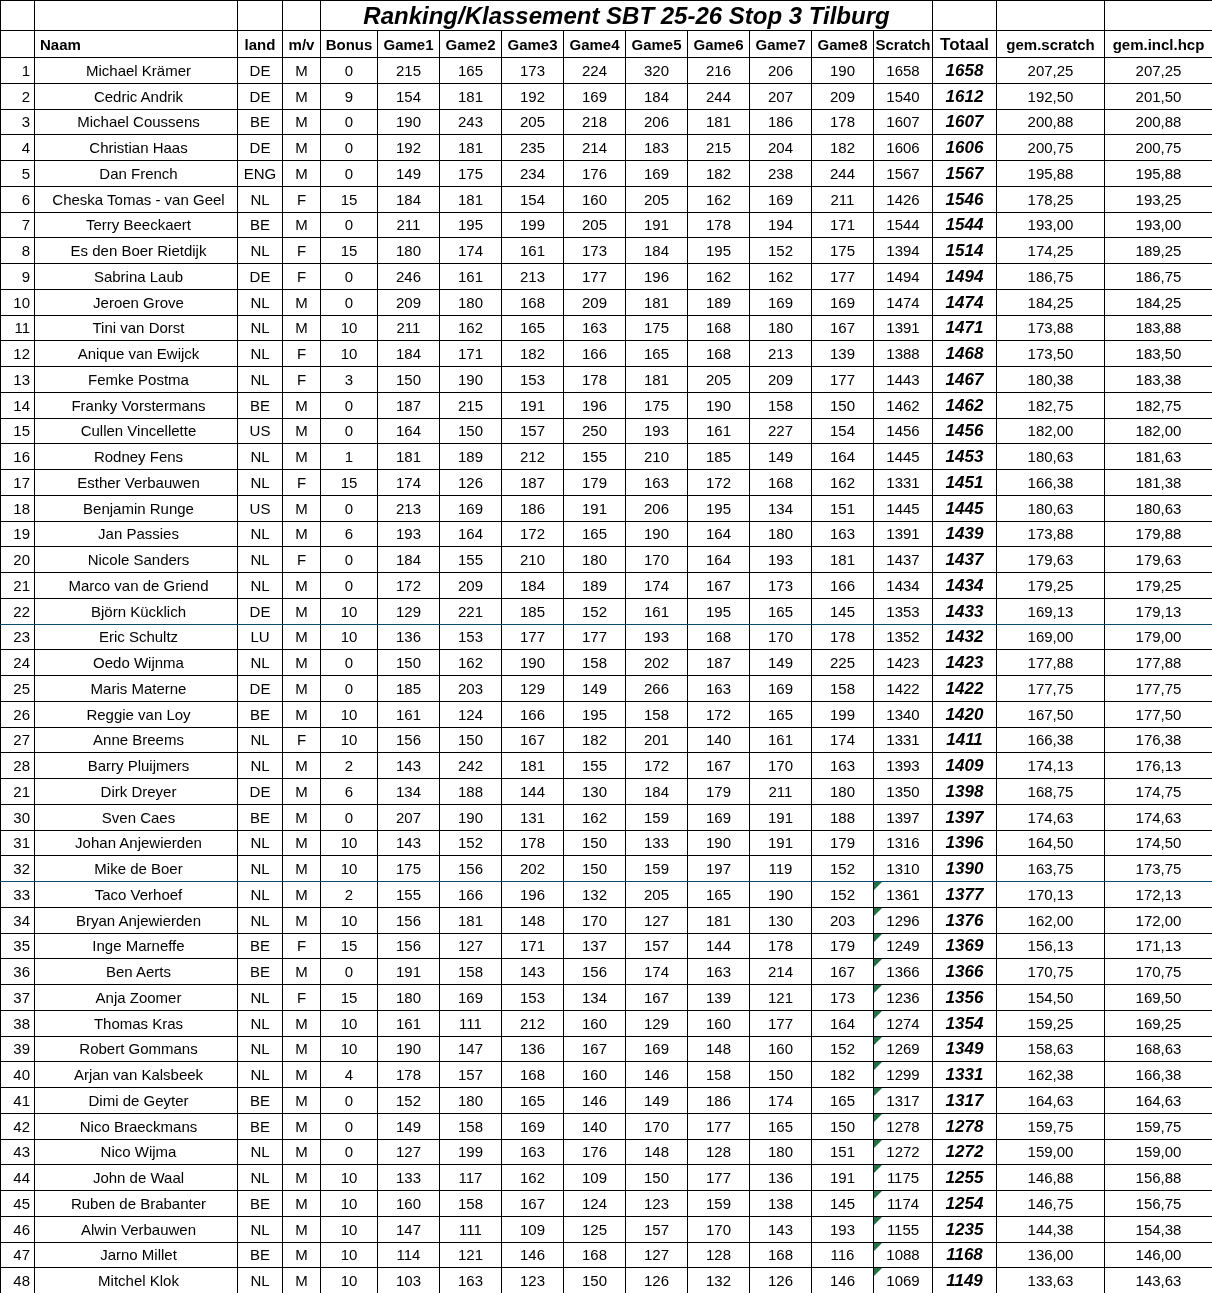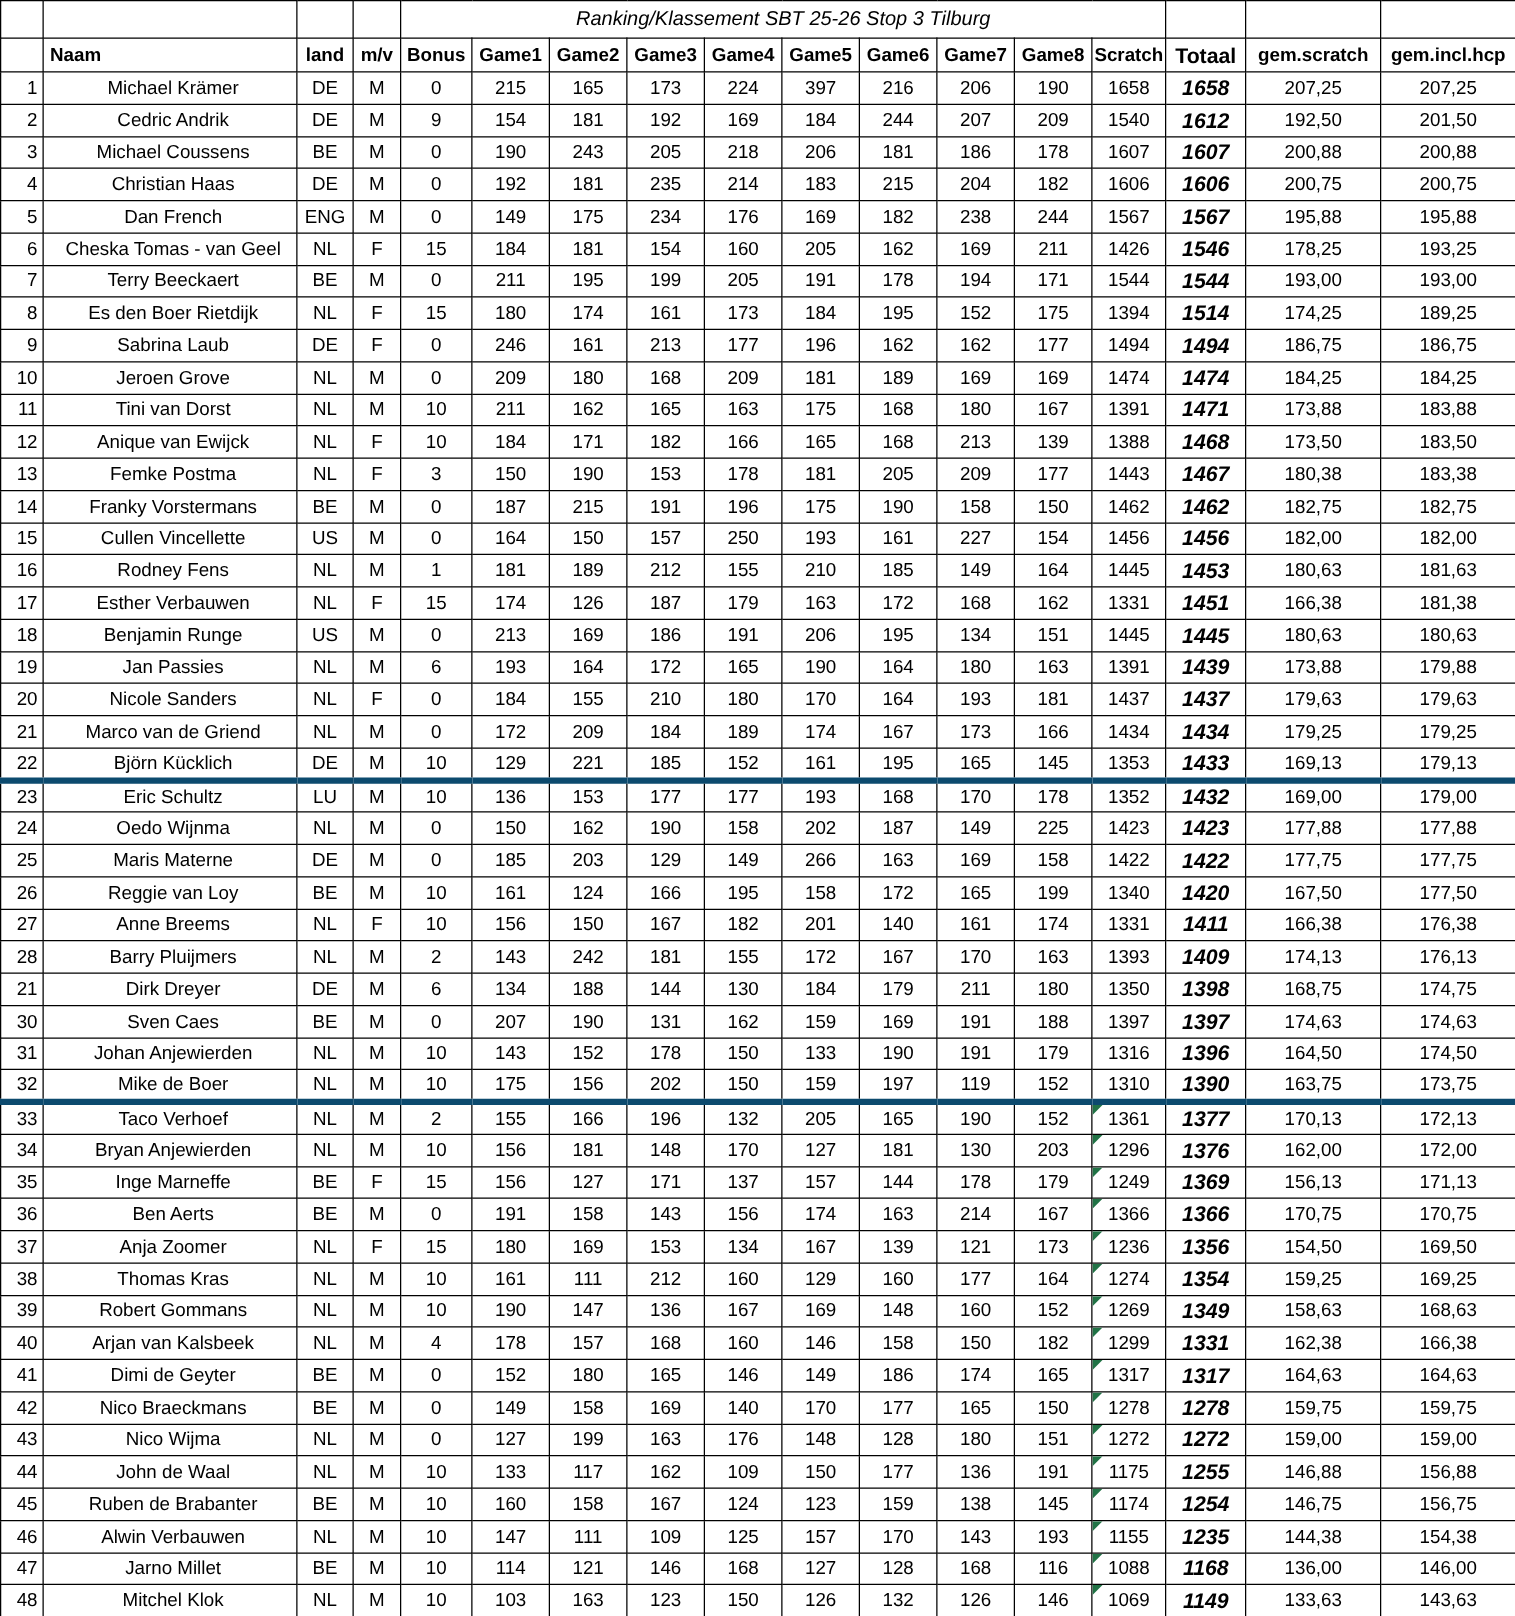--- a/index.html
+++ b/index.html
@@ -3,31 +3,31 @@
 <meta charset="utf-8">
 <style>
   html,body{margin:0;padding:0;background:#fff;}
   body{width:1212px;font-family:"Liberation Sans",sans-serif;color:#000;}
   table{border-collapse:collapse;table-layout:fixed;width:1212px;}
   td,th{border:1px solid #000;padding:0;vertical-align:middle;text-align:center;
         font-size:15px;line-height:1;white-space:nowrap;overflow:hidden;}
   tr.r-title{height:30px;}
   tr.r-head{height:27px;}
   tr.r-body{height:25.75px;}
-  .title-cell{font-size:16px;font-weight:normal;font-style:italic;}
+  .title-cell{font-size:24px;font-weight:bold;font-style:italic;}
   th{font-weight:bold;background:#fff;}
   .h-naam{text-align:left;padding-left:5px;}
   .h-totaal{font-size:17px;}
   .c-rank{text-align:right;padding-right:4px;}
   .c-name{text-align:center;padding-left:5px;}
   .c-totaal{font-size:17px;font-weight:bold;font-style:italic;}
   .c-scratch{position:relative;}
   .tri{position:absolute;top:0;left:0;width:0;height:0;
        border-top:8px solid #217346;border-right:8px solid transparent;}
-  tr.thick-bottom td{border-bottom:5px solid #0c4a6e;}
+  tr.thick-bottom td{border-bottom:1px solid #0c4a6e;}
 </style>
 </head>
 <body>
 
 <table>
   <colgroup>
     <col style="width:34px">
       <col style="width:203px">
       <col style="width:45px">
       <col style="width:38px">
@@ -80,21 +80,21 @@
       <tr class="r-body">
         <td class="c-rank">1</td>
         <td class="c-name">Michael Krämer</td>
         <td>DE</td>
         <td>M</td>
         <td>0</td>
         <td>215</td>
         <td>165</td>
         <td>173</td>
         <td>224</td>
-        <td>397</td>
+        <td>320</td>
         <td>216</td>
         <td>206</td>
         <td>190</td>
         <td class="c-scratch">1658</td>
         <td class="c-totaal">1658</td>
         <td>207,25</td>
         <td>207,25</td>
       </tr>
       <tr class="r-body">
         <td class="c-rank">2</td>

